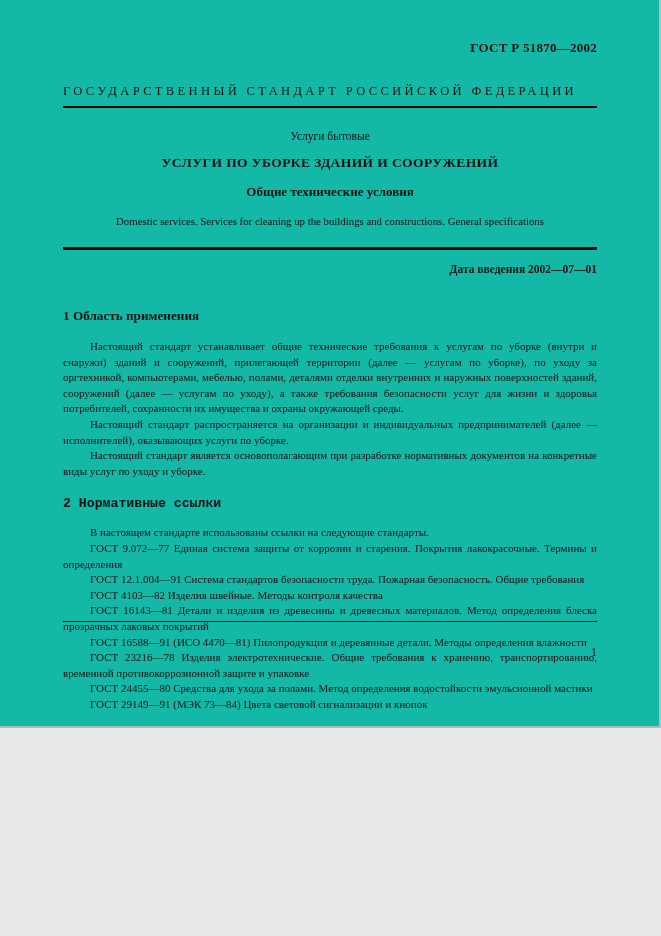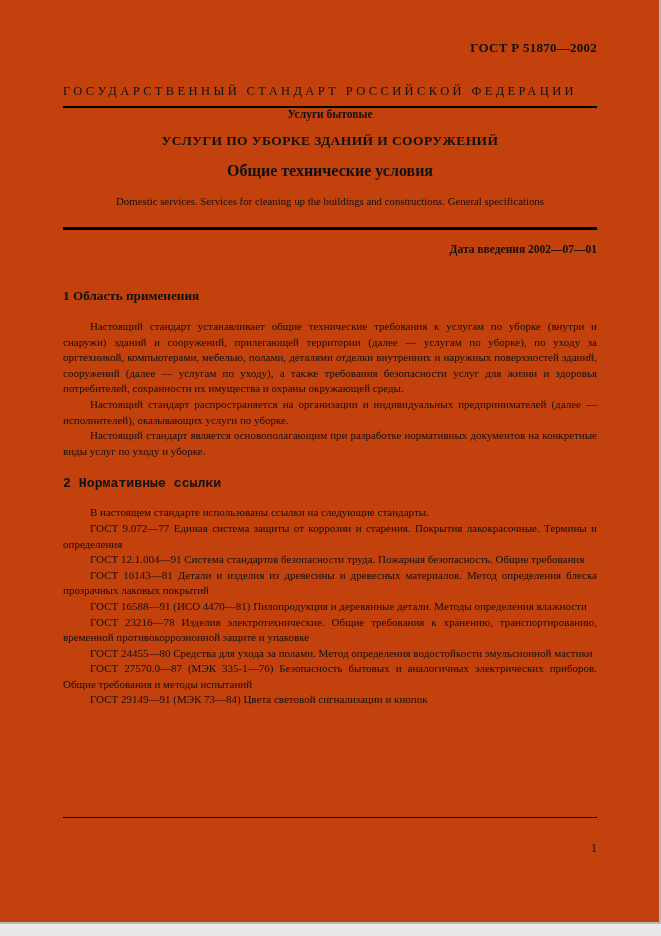--- a/index.html
+++ b/index.html
@@ -4,23 +4,23 @@
 <style>
   html, body {
     margin: 0;
     padding: 0;
     background: #e9e9e9;
     font-family: "Liberation Serif", "DejaVu Serif", serif;
   }
   .page {
     position: relative;
     width: 661px;
-    height: 924px;
+    height: 728px;
     margin: 0 auto;
-    background: #c2410c;
+    background: #14b8a6;
     color: #111;
     box-sizing: border-box;
     padding: 40px 62px 0 63px;
     border-right: 2px solid #b9b9b9;
     border-bottom: 2px solid #b9b9b9;
     overflow: hidden;
   }
   .doc-number {
     text-align: right;
     font-weight: bold;
@@ -34,33 +34,34 @@
     letter-spacing: 0.27em;
     white-space: nowrap;
   }
   .rule-thin {
     border: 0;
     border-top: 2px solid #000;
     margin: 7px 0 0 0;
   }
   .center { text-align: center; }
   .category-label {
-    font-weight: bold;
+    margin-top: 22px;
+    font-weight: normal;
     font-size: 11.5px;
   }
   .doc-title {
     margin-top: 13px;
     font-weight: bold;
     font-size: 13.5px;
     letter-spacing: 0.03em;
   }
   .doc-subtitle {
     margin-top: 13px;
     font-weight: bold;
-    font-size: 16px;
+    font-size: 13px;
   }
   .doc-title-en {
     margin-top: 15px;
     font-size: 10.8px;
   }
   .rule-thick {
     border: 0;
     border-top: 3px solid #000;
     margin: 20px 0 0 0;
   }
@@ -128,25 +129,25 @@
 
   <div class="section-heading sec1-heading">1 Область применения</div>
   <p class="body-par">Настоящий стандарт устанавливает общие технические требования к услугам по уборке (внутри и снаружи) зданий и сооружений, прилегающей территории (далее — услугам по уборке), по уходу за оргтехникой, компьютерами, мебелью, полами, деталями отделки внутренних и наружных поверхностей зданий, сооружений (далее — услугам по уходу), а также требования безопасности услуг для жизни и здоровья потребителей, сохранности их имущества и охраны окружающей среды.</p>
   <p class="body-par">Настоящий стандарт распространяется на организации и индивидуальных предпринимателей (далее — исполнителей), оказывающих услуги по уборке.</p>
   <p class="body-par">Настоящий стандарт является основополагающим при разработке нормативных документов на конкретные виды услуг по уходу и уборке.</p>
 
   <div class="section-heading sec2-heading">2 Нормативные ссылки</div>
   <p class="body-par">В настоящем стандарте использованы ссылки на следующие стандарты.</p>
   <p class="body-par">ГОСТ 9.072—77 Единая система защиты от коррозии и старения. Покрытия лакокрасочные. Термины и определения</p>
   <p class="body-par">ГОСТ 12.1.004—91 Система стандартов безопасности труда. Пожарная безопасность. Общие требования</p>
+  <p class="body-par">ГОСТ 4103—82 Изделия швейные. Методы контроля качества</p>
   <p class="body-par">ГОСТ 16143—81 Детали и изделия из древесины и древесных материалов. Метод определения блеска прозрачных лаковых покрытий</p>
   <p class="body-par">ГОСТ 16588—91 (ИСО 4470—81) Пилопродукция и деревянные детали. Методы определения влажности</p>
   <p class="body-par">ГОСТ 23216—78 Изделия электротехнические. Общие требования к хранению, транспортированию, временной противокоррозионной защите и упаковке</p>
   <p class="body-par">ГОСТ 24455—80 Средства для ухода за полами. Метод определения водостойкости эмульсионной мастики</p>
-  <p class="body-par">ГОСТ 27570.0—87 (МЭК 335-1—76) Безопасность бытовых и аналогичных электрических приборов. Общие требования и методы испытаний</p>
   <p class="body-par">ГОСТ 29149—91 (МЭК 73—84) Цвета световой сигнализации и кнопок</p>
 
   <div class="footer-block">
     <hr class="footer-rule">
   </div>
   <div class="page-number">1</div>
 
 </div>
 
 </body></html>

